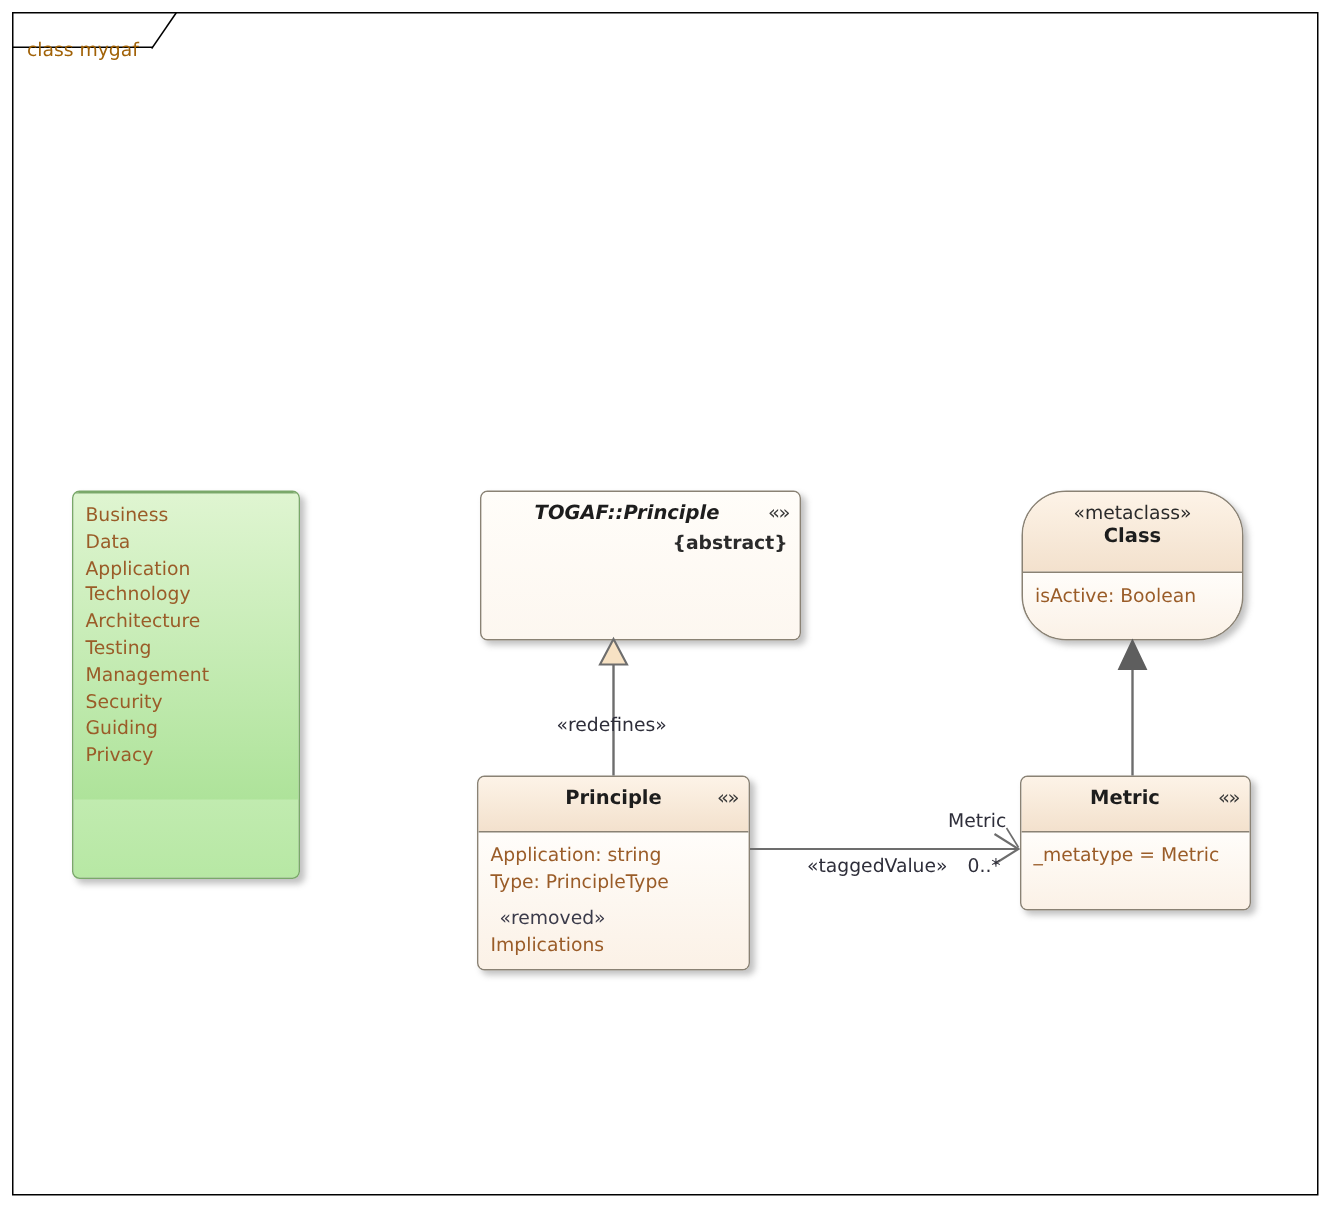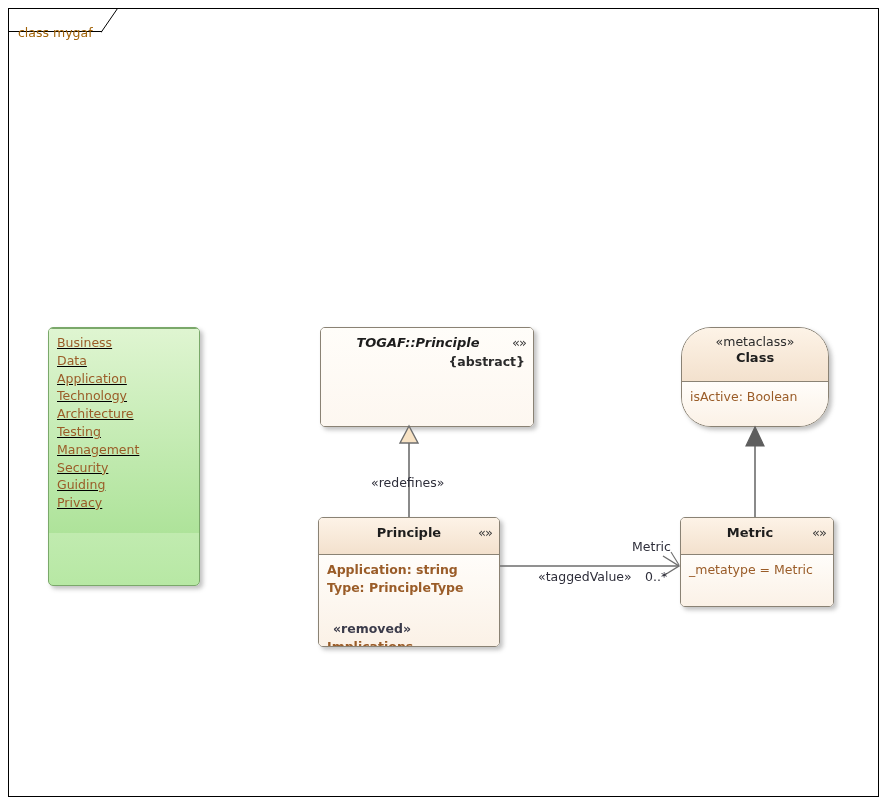--- a/index.html
+++ b/index.html
@@ -142,21 +142,20 @@
     line-height: 17.5px;
     padding-left: 8px;
     white-space: nowrap;
   }
   .attr-stereo {
     font-size: 12.5px;
     color: #3b3b4a;
     line-height: 17.5px;
     padding-left: 14px;
     white-space: nowrap;
-    margin-top: 17px;
   }
   .enum-lit {
     font-size: 12.5px;
     color: #9a5c28;
     line-height: 17.8px;
     padding-left: 8px;
     white-space: nowrap;
   }
 
   
@@ -183,21 +182,21 @@
   <div class="frame"></div>
 
   <div class="title-tab">
     <span class="title-tab-text">class mygaf</span>
   </div>
   <svg class="title-tab-slant" viewBox="0 0 18 25">
     <path d="M0 24.5 L16.5 0.5" stroke="#000" stroke-width="1" fill="none"></path>
   </svg>
 
   <div class="node enum" style="left:48px; top:327px; width:152px; height:259px;">
-    <div class="body" style="height:205px; padding-top:5px;text-decoration:underline;">
+    <div class="body" style="height:205px; padding-top:5px;">
       <div class="enum-lit">Business</div>
       <div class="enum-lit">Data</div>
       <div class="enum-lit">Application</div>
       <div class="enum-lit">Technology</div>
       <div class="enum-lit">Architecture</div>
       <div class="enum-lit">Testing</div>
       <div class="enum-lit">Management</div>
       <div class="enum-lit">Security</div>
       <div class="enum-lit">Guiding</div>
       <div class="enum-lit">Privacy</div>
@@ -220,21 +219,21 @@
     <div class="body" style="height:46px; padding-top:6px;">
       <div class="attr">isActive: Boolean</div>
     </div>
   </div>
 
   <div class="node cls" style="left:318px; top:517px; width:182px; height:130px;">
     <div class="hdr" style="height:36px;">
       <div class="name" style="">Principle</div>
       <span class="guillemet">«»</span>
     </div>
-    <div class="body" style="height:93px; padding-top:6px;font-weight:bold;">
+    <div class="body" style="height:93px; padding-top:6px;">
       <div class="attr">Application: string</div>
       <div class="attr">Type: PrincipleType</div>
       <div class="attr-stereo" style="padding-top:7px;">«removed»</div>
       <div class="attr">Implications</div>
     </div>
   </div>
 
   <div class="node cls" style="left:680px; top:517px; width:154px; height:90px;">
     <div class="hdr" style="height:36px;">
       <div class="name" style="padding-right:14px;">Metric</div>

